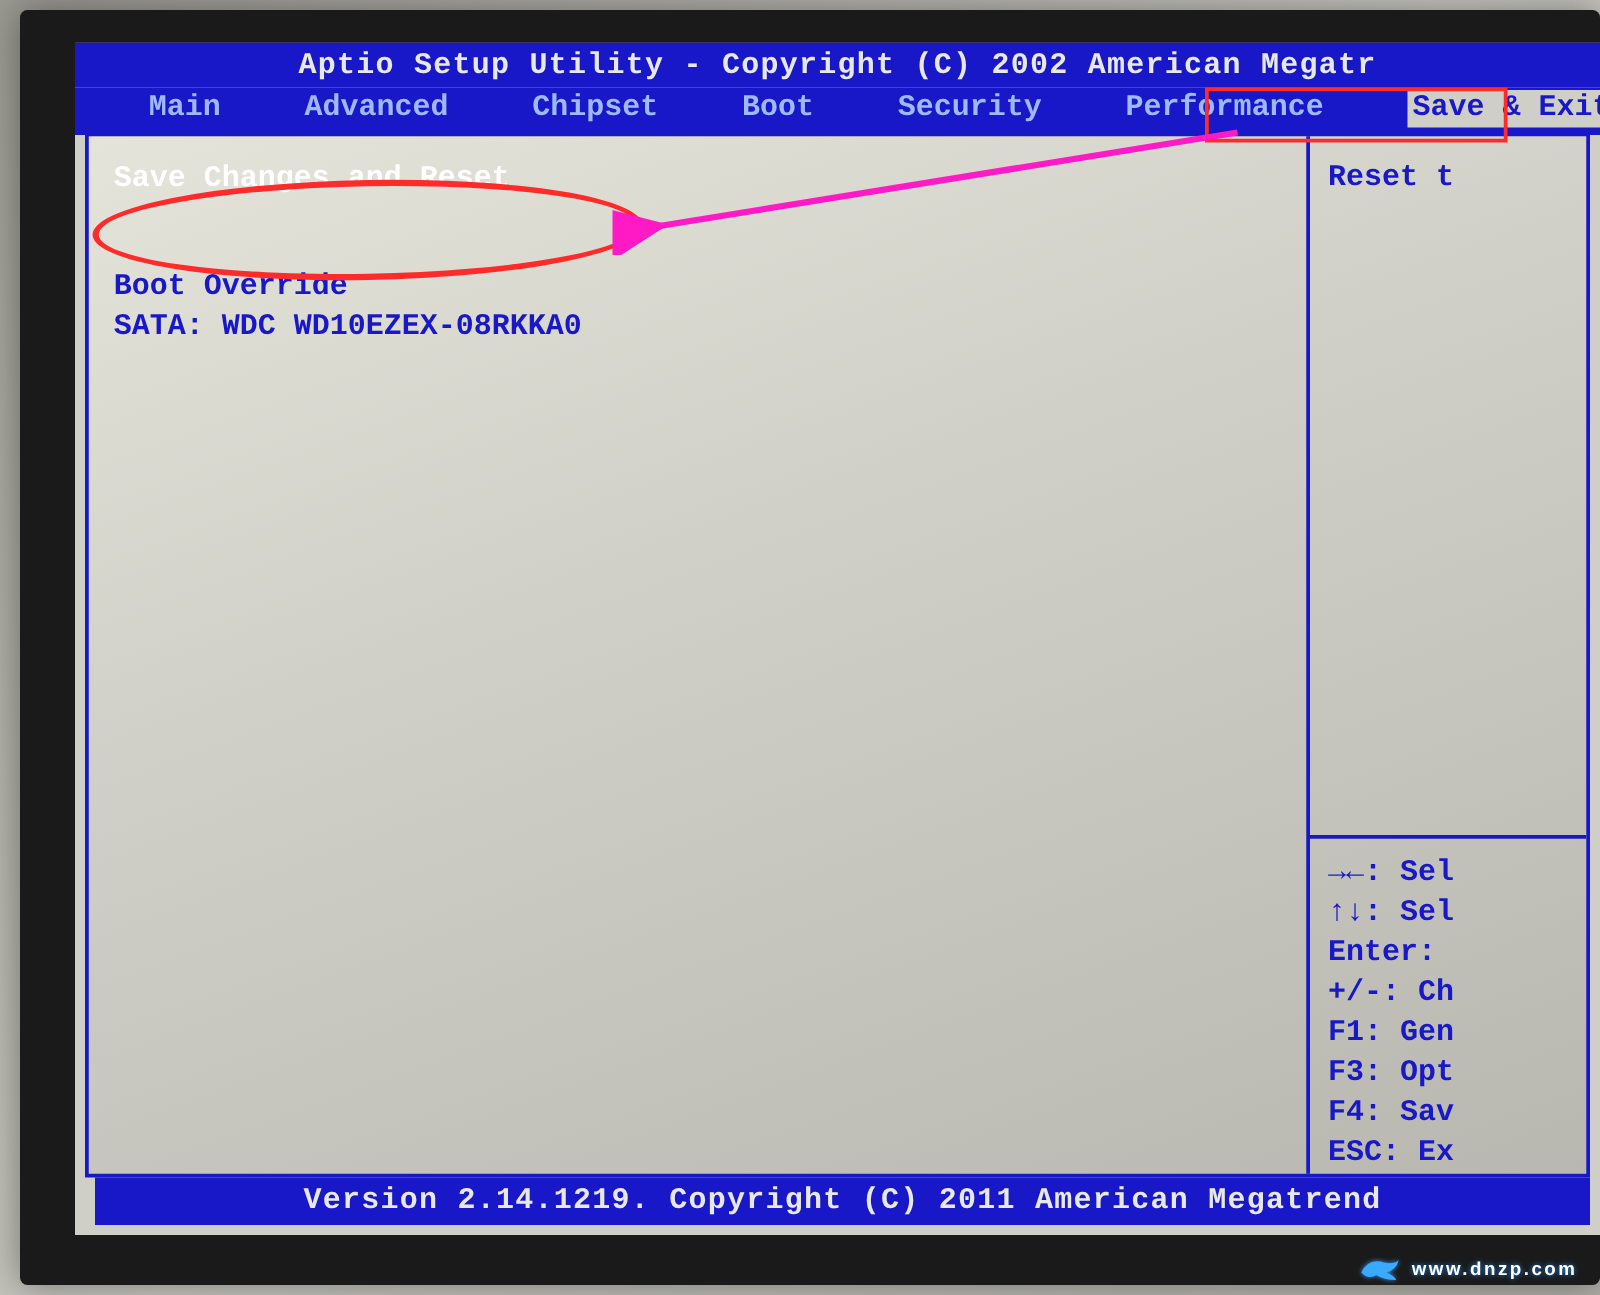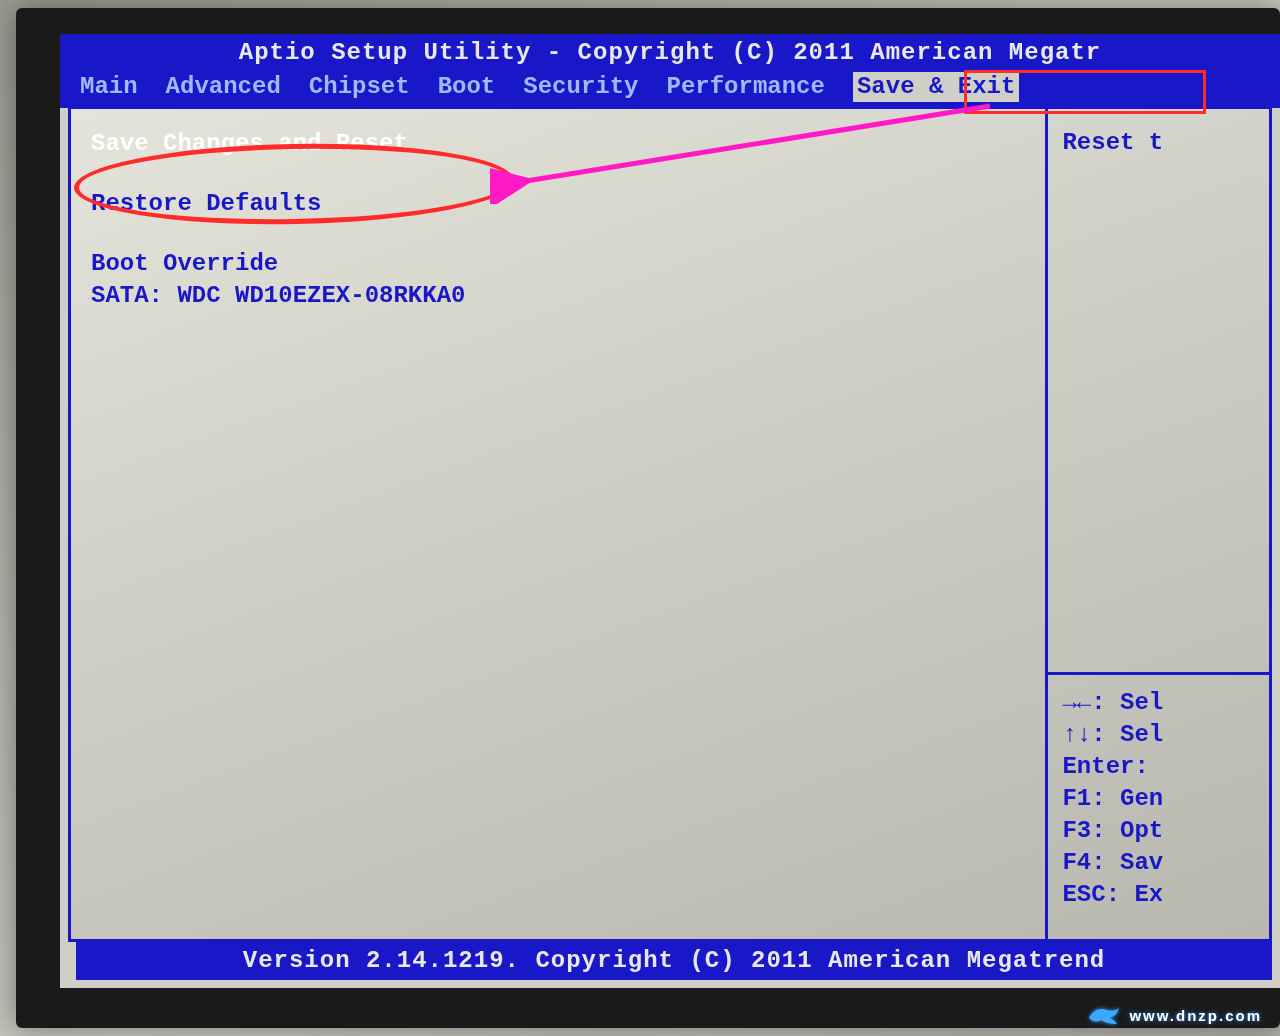--- a/index.html
+++ b/index.html
@@ -3,26 +3,26 @@
 <meta charset="utf-8">
 <style>
   html,body{margin:0;padding:0;width:1280px;height:1036px;background:#888;overflow:hidden;font-family:"Courier New",monospace;font-weight:bold;}
   .photo-bg{position:absolute;inset:0;background:linear-gradient(135deg,#9a9a92 0%,#c8c8c0 50%,#b0b0a8 100%);}
   .monitor-bezel{position:absolute;left:16px;top:8px;right:0;bottom:8px;background:#1a1a1a;border-radius:6px;box-shadow:0 0 30px rgba(0,0,0,.4);}
   .screen{position:absolute;left:44px;top:26px;right:0;bottom:40px;background:#000;overflow:hidden;}
   
   .bios{position:absolute;inset:0;background:#cfcfc8;font-size:24px;line-height:1.25;}
   .title-bar{background:#1818c8;color:#e8e8e8;text-align:center;padding:4px 0 2px;letter-spacing:1px;white-space:nowrap;}
   .tab-bar{background:#1818c8;color:#9fb9ff;display:flex;gap:28px;padding:2px 20px 6px;white-space:nowrap;}
-  .tab{cursor:pointer;}
+  .tab{cursor:pointer;margin-left:39px;}
   .tab.active{background:#cfcfc8;color:#1818c8;padding:0 4px;}
   .tab-highlight{position:absolute;border:3px solid #ff2a2a;pointer-events:none;}
   .body-area{position:absolute;left:8px;right:8px;top:72px;bottom:46px;border:3px solid #1818c8;display:flex;background:linear-gradient(160deg,#e4e4da 0%,#d0d0c8 40%,#b8b8b0 100%);}
   .left-pane{flex:0 0 78%;border-right:3px solid #1818c8;padding:18px 20px 10px;position:relative;}
-  .right-pane{flex:1;padding:18px 14px 28px;color:#1818c8;display:flex;flex-direction:column;white-space:nowrap;overflow:hidden;}
+  .right-pane{flex:1;padding:18px 14px 0;color:#1818c8;display:flex;flex-direction:column;white-space:nowrap;overflow:hidden;}
   .menu-item{color:#1818c8;margin:2px 0;white-space:pre;cursor:pointer;}
   .menu-item.selected{color:#fff;}
   .spacer{height:26px;}
   .help-sep{border-top:3px solid #1818c8;margin:0 -14px 12px;}
   .help-line{color:#1818c8;margin:1px 0;white-space:nowrap;}
   .footer{position:absolute;left:16px;right:8px;bottom:8px;background:#1818c8;color:#e8e8e8;text-align:center;padding:4px 0;white-space:nowrap;letter-spacing:1px;}
   
   .anno-ellipse{position:absolute;border:5px solid #ff2a2a;border-radius:50%;pointer-events:none;transform:rotate(-1deg);}
   .anno-arrow-svg{position:absolute;pointer-events:none;}
   
@@ -31,49 +31,49 @@
   .right-pane .grow{flex:1;}
 </style>
 </head>
 <body>
 
 <div class="photo-bg"></div>
 <div class="monitor-bezel">
   <div class="screen">
     <div class="bios">
 
-      <div class="title-bar">Aptio Setup Utility - Copyright (C) 2011 American Megatr</div>
+      <div class="title-bar">Aptio Setup Utility - Copyright (C) 2002 American Megatr</div>
 
       <div class="tab-bar">
         <span class="tab">Main</span>
         <span class="tab">Advanced</span>
         <span class="tab">Chipset</span>
         <span class="tab">Boot</span>
         <span class="tab">Security</span>
         <span class="tab">Performance</span>
         <span class="tab active">Save &amp; Exit</span>
       </div>
 
       <div class="body-area">
         <div class="left-pane">
           <div class="menu-item selected">Save Changes and Reset</div>
           <div class="spacer"></div>
-          <div class="menu-item">Restore Defaults</div>
           <div class="spacer"></div>
           <div class="menu-item" style="cursor:default">Boot Override</div>
           <div class="menu-item">SATA: WDC WD10EZEX-08RKKA0</div>
           <div class="spacer"></div>
         </div>
         <div class="right-pane">
           <div class="help-line">Reset t</div>
           <div class="grow"></div>
           <div class="help-sep"></div>
           <div class="help-line">→←: Sel</div>
           <div class="help-line">↑↓: Sel</div>
           <div class="help-line">Enter: </div>
+          <div class="help-line">+/-: Ch</div>
           <div class="help-line">F1: Gen</div>
           <div class="help-line">F3: Opt</div>
           <div class="help-line">F4: Sav</div>
           <div class="help-line">ESC: Ex</div>
         </div>
       </div>
 
       <div class="footer">Version 2.14.1219. Copyright (C) 2011 American Megatrend</div>
 
       <div class="tab-highlight" style="left:904px;top:36px;width:236px;height:38px;"></div>

